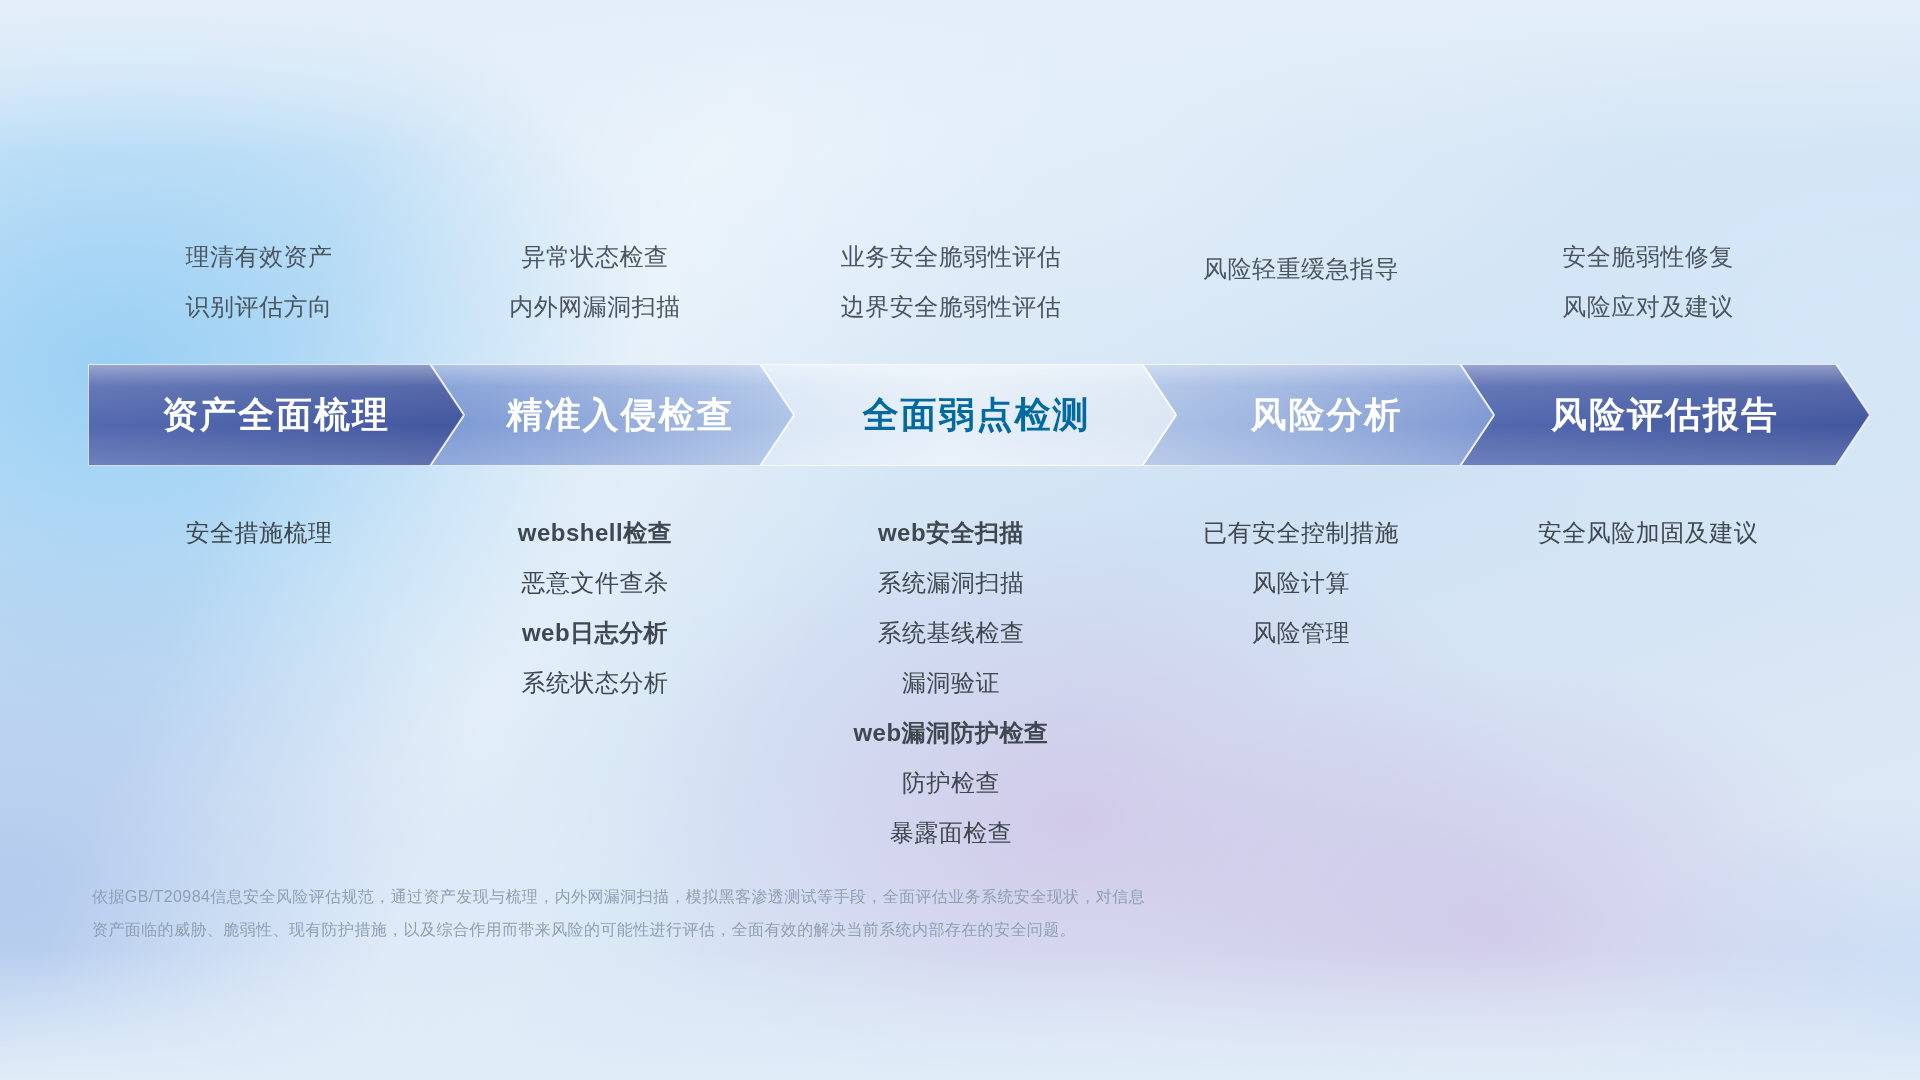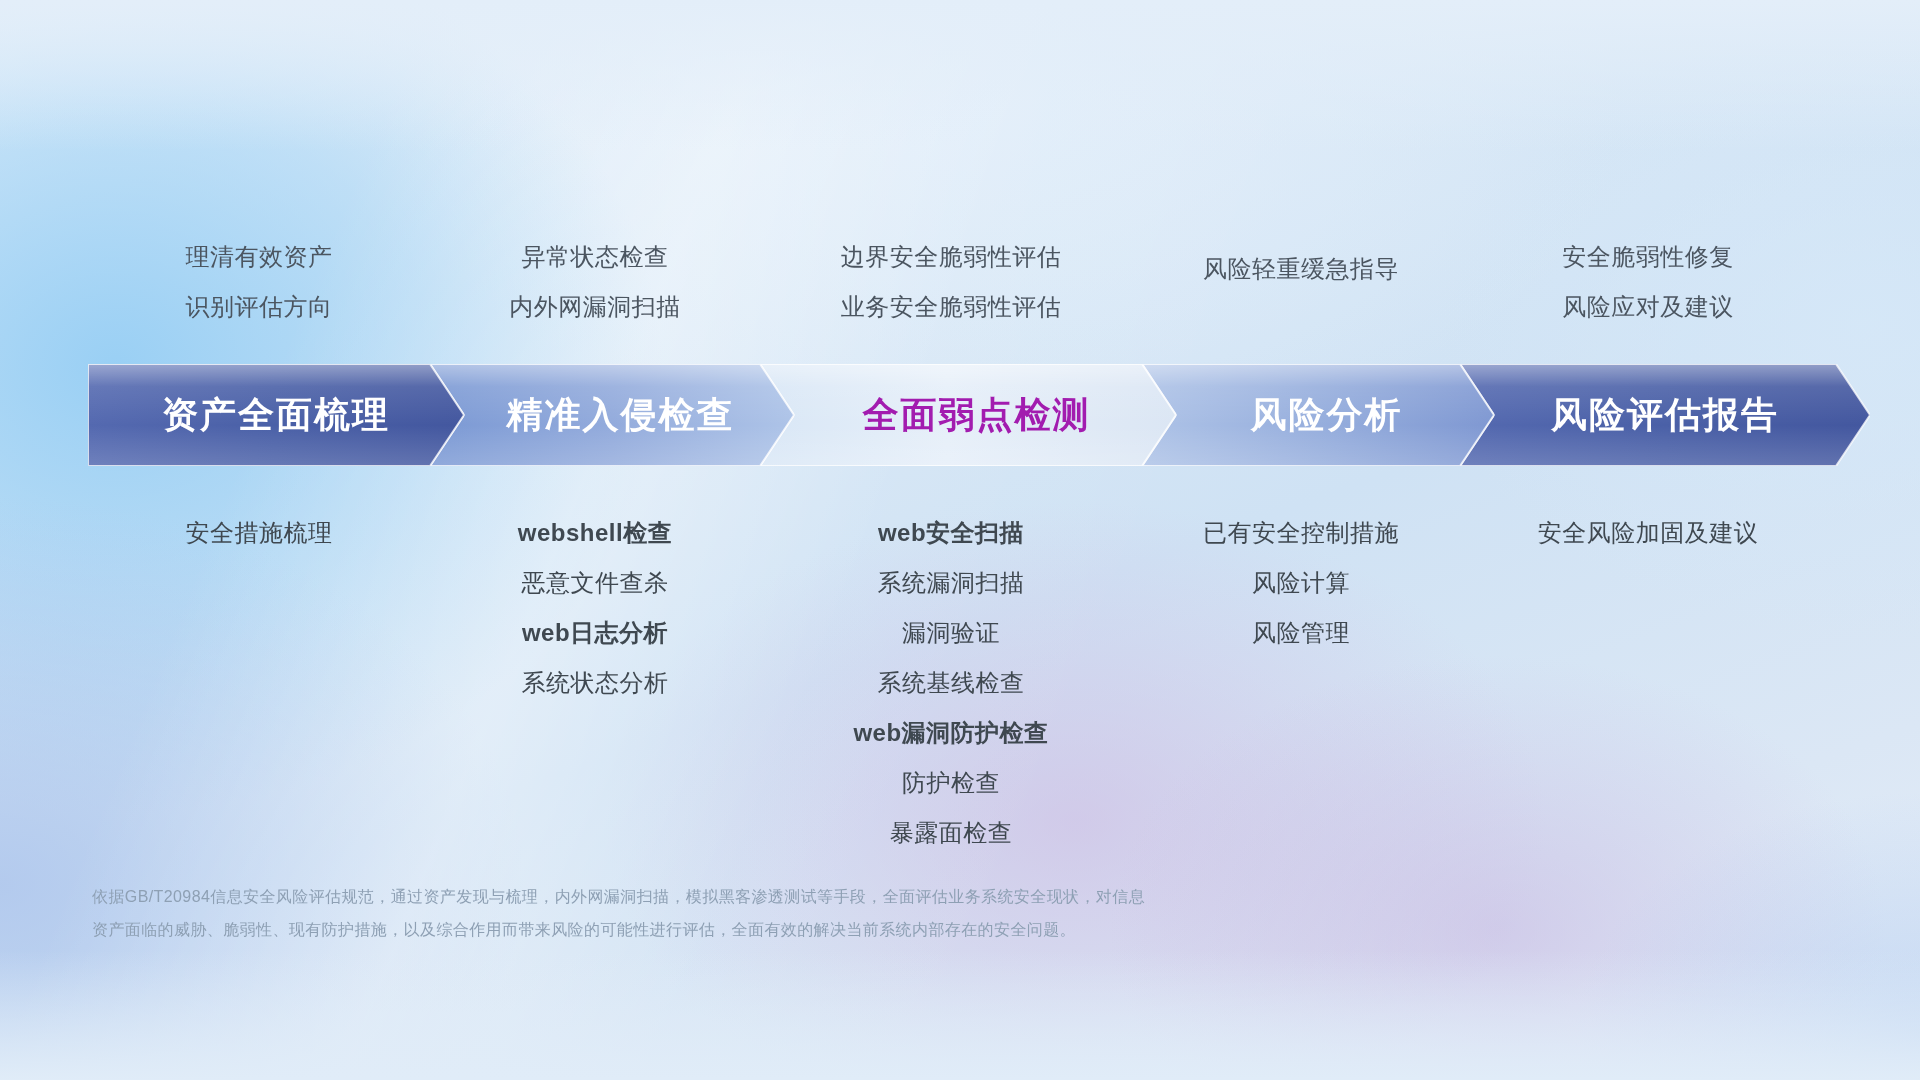--- a/index.html
+++ b/index.html
@@ -153,22 +153,22 @@
     <div class="row-top" id="row-top">
         <div class="col" style="width: 342px;">
           <div class="cap">理清有效资产</div>
           <div class="cap">识别评估方向</div>
         </div>
         <div class="col" style="width: 330px;">
           <div class="cap">异常状态检查</div>
           <div class="cap">内外网漏洞扫描</div>
         </div>
         <div class="col" style="width: 382px;">
+          <div class="cap">业务安全脆弱性评估</div>
           <div class="cap">边界安全脆弱性评估</div>
-          <div class="cap">业务安全脆弱性评估</div>
         </div>
         <div class="col" style="width: 318px; padding-top: 12px;">
           <div class="cap">风险轻重缓急指导</div>
         </div>
         <div class="col" style="width: 376px;">
           <div class="cap">安全脆弱性修复</div>
           <div class="cap">风险应对及建议</div>
         </div>
       </div>
 
@@ -227,21 +227,21 @@
                 <stop offset="0" stop-color="rgba(255,255,255,0.42)"></stop>
                 <stop offset="0.22" stop-color="rgba(255,255,255,0.10)"></stop>
                 <stop offset="0.6" stop-color="rgba(255,255,255,0)"></stop>
                 <stop offset="1" stop-color="rgba(255,255,255,0.16)"></stop>
               </linearGradient>
             </defs>
             <polygon points="0,0 382,0 416,51 382,102 0,102 34,51" fill="url(#g2)"></polygon>
             <polygon points="0,0 382,0 416,51 382,102 0,102 34,51" fill="url(#h2)"></polygon>
             <polygon points="0,0 382,0 416,51 382,102 0,102 34,51" fill="none" stroke="rgba(255,255,255,0.75)" stroke-width="2"></polygon>
           </svg>
-          <span class="lbl" style="color: #a21caf; margin-left: 17px;">全面弱点检测</span>
+          <span class="lbl" style="color: #0369a1; margin-left: 17px;">全面弱点检测</span>
         </div>
         <div class="chev" style="left: 1054px; width: 352px; z-index: 7;">
           <svg class="shape" viewBox="0 0 352 102" preserveAspectRatio="none" width="352" height="102">
             <defs>
               <linearGradient id="g3" x1="0" y1="0" x2="1" y2="0">
                 <stop offset="0" stop-color="#aec3e7"></stop>
                 <stop offset="0.55" stop-color="#94acdc"></stop>
                 <stop offset="1" stop-color="#7f98d2"></stop>
               </linearGradient>
               <linearGradient id="h3" x1="0" y1="0" x2="0" y2="1">
@@ -286,22 +286,22 @@
         </div>
         <div class="col" style="width: 330px;">
           <div class="cap b">webshell检查</div>
           <div class="cap">恶意文件查杀</div>
           <div class="cap b">web日志分析</div>
           <div class="cap">系统状态分析</div>
         </div>
         <div class="col" style="width: 382px;">
           <div class="cap b">web安全扫描</div>
           <div class="cap">系统漏洞扫描</div>
+          <div class="cap">系统基线检查</div>
           <div class="cap">漏洞验证</div>
-          <div class="cap">系统基线检查</div>
           <div class="cap b">web漏洞防护检查</div>
           <div class="cap">防护检查</div>
           <div class="cap">暴露面检查</div>
         </div>
         <div class="col" style="width: 318px;">
           <div class="cap">已有安全控制措施</div>
           <div class="cap">风险计算</div>
           <div class="cap">风险管理</div>
         </div>
         <div class="col" style="width: 376px;">

